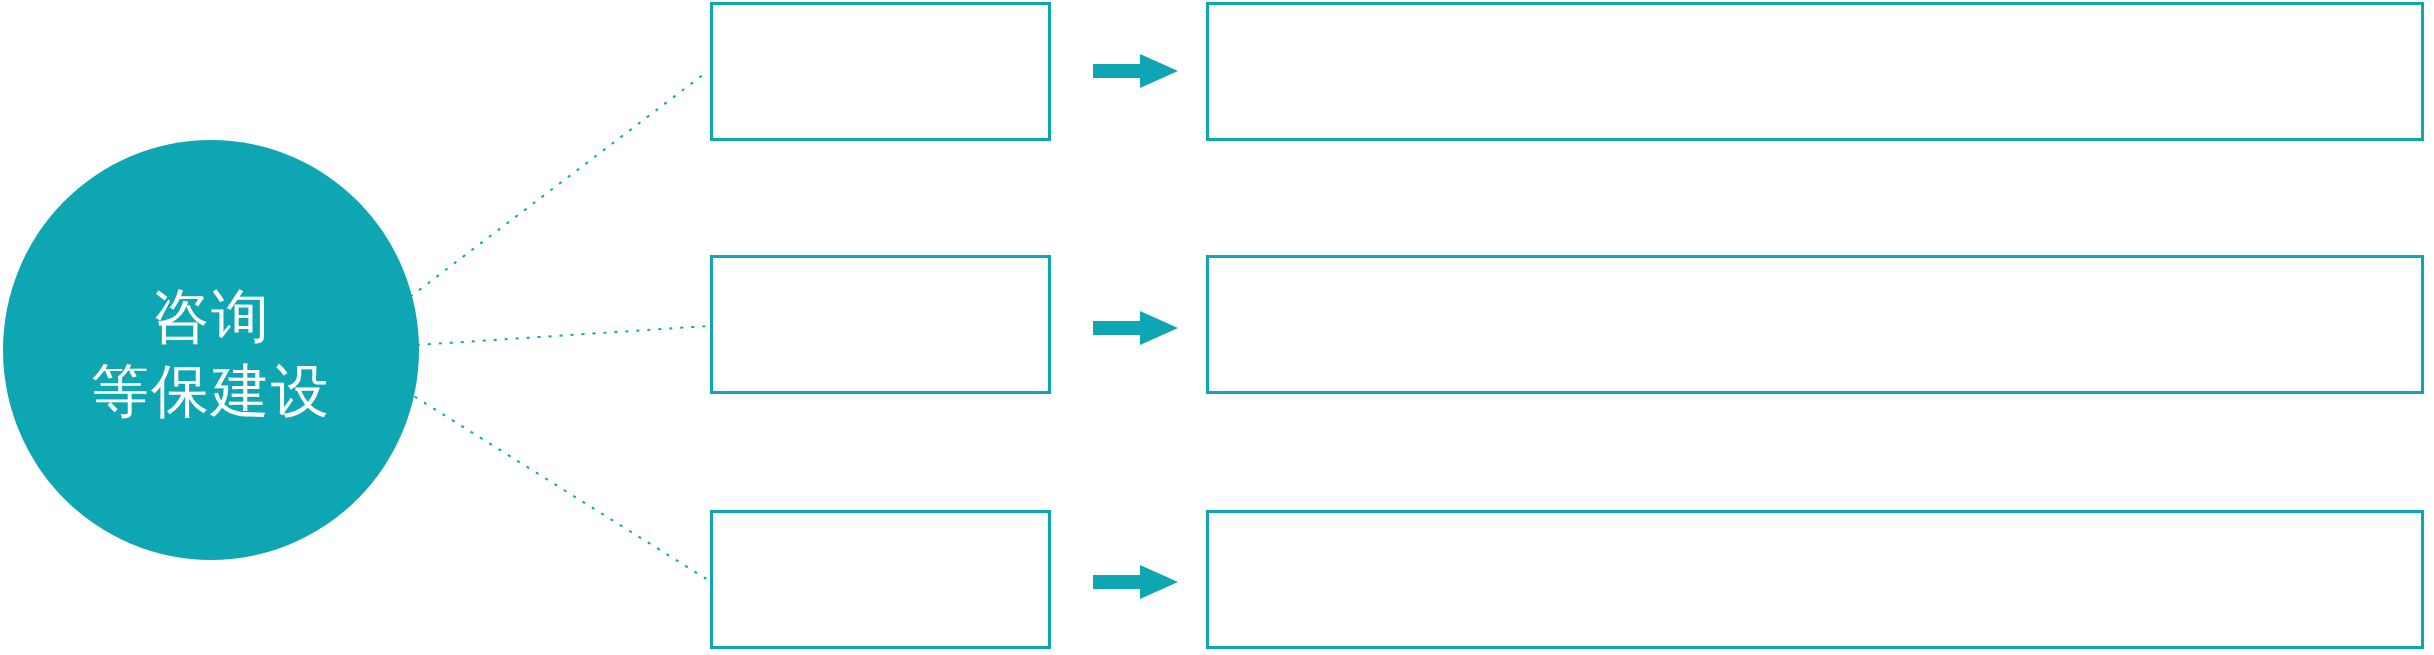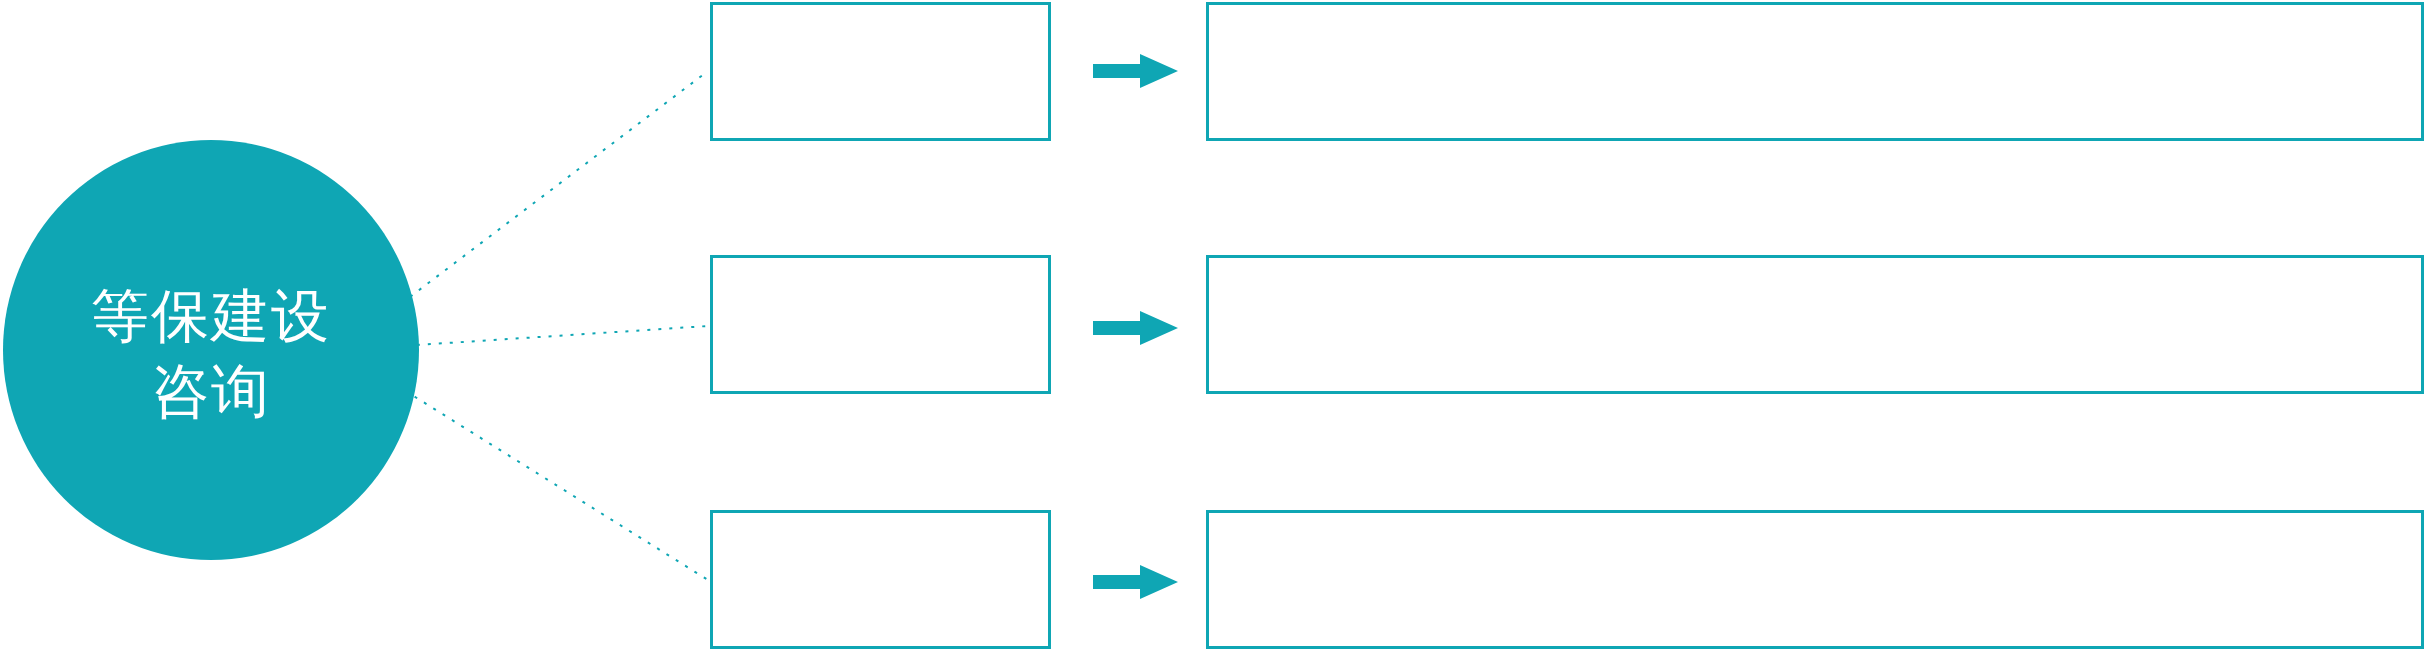--- a/index.html
+++ b/index.html
@@ -76,22 +76,22 @@
 
 <div class="canvas">
 
   <svg class="connector-layer" viewBox="0 0 2434 655" xmlns="http://www.w3.org/2000/svg">
     <line x1="340" y1="350" x2="708" y2="71"></line>
     <line x1="340" y1="350" x2="708" y2="326"></line>
     <line x1="340" y1="350" x2="708" y2="580"></line>
   </svg>
 
   <div class="topic-circle">
+    <div>咨询</div>
     <div>等保建设</div>
-    <div>咨询</div>
   </div>
 
   <div class="small-box row1-box">
     <span></span>
   </div>
   <div class="arrow row1-arrow">
     <svg viewBox="0 0 85 34" xmlns="http://www.w3.org/2000/svg">
       <polygon points="0,10 47,10 47,0 85,17 47,34 47,24 0,24"></polygon>
     </svg>
   </div>

